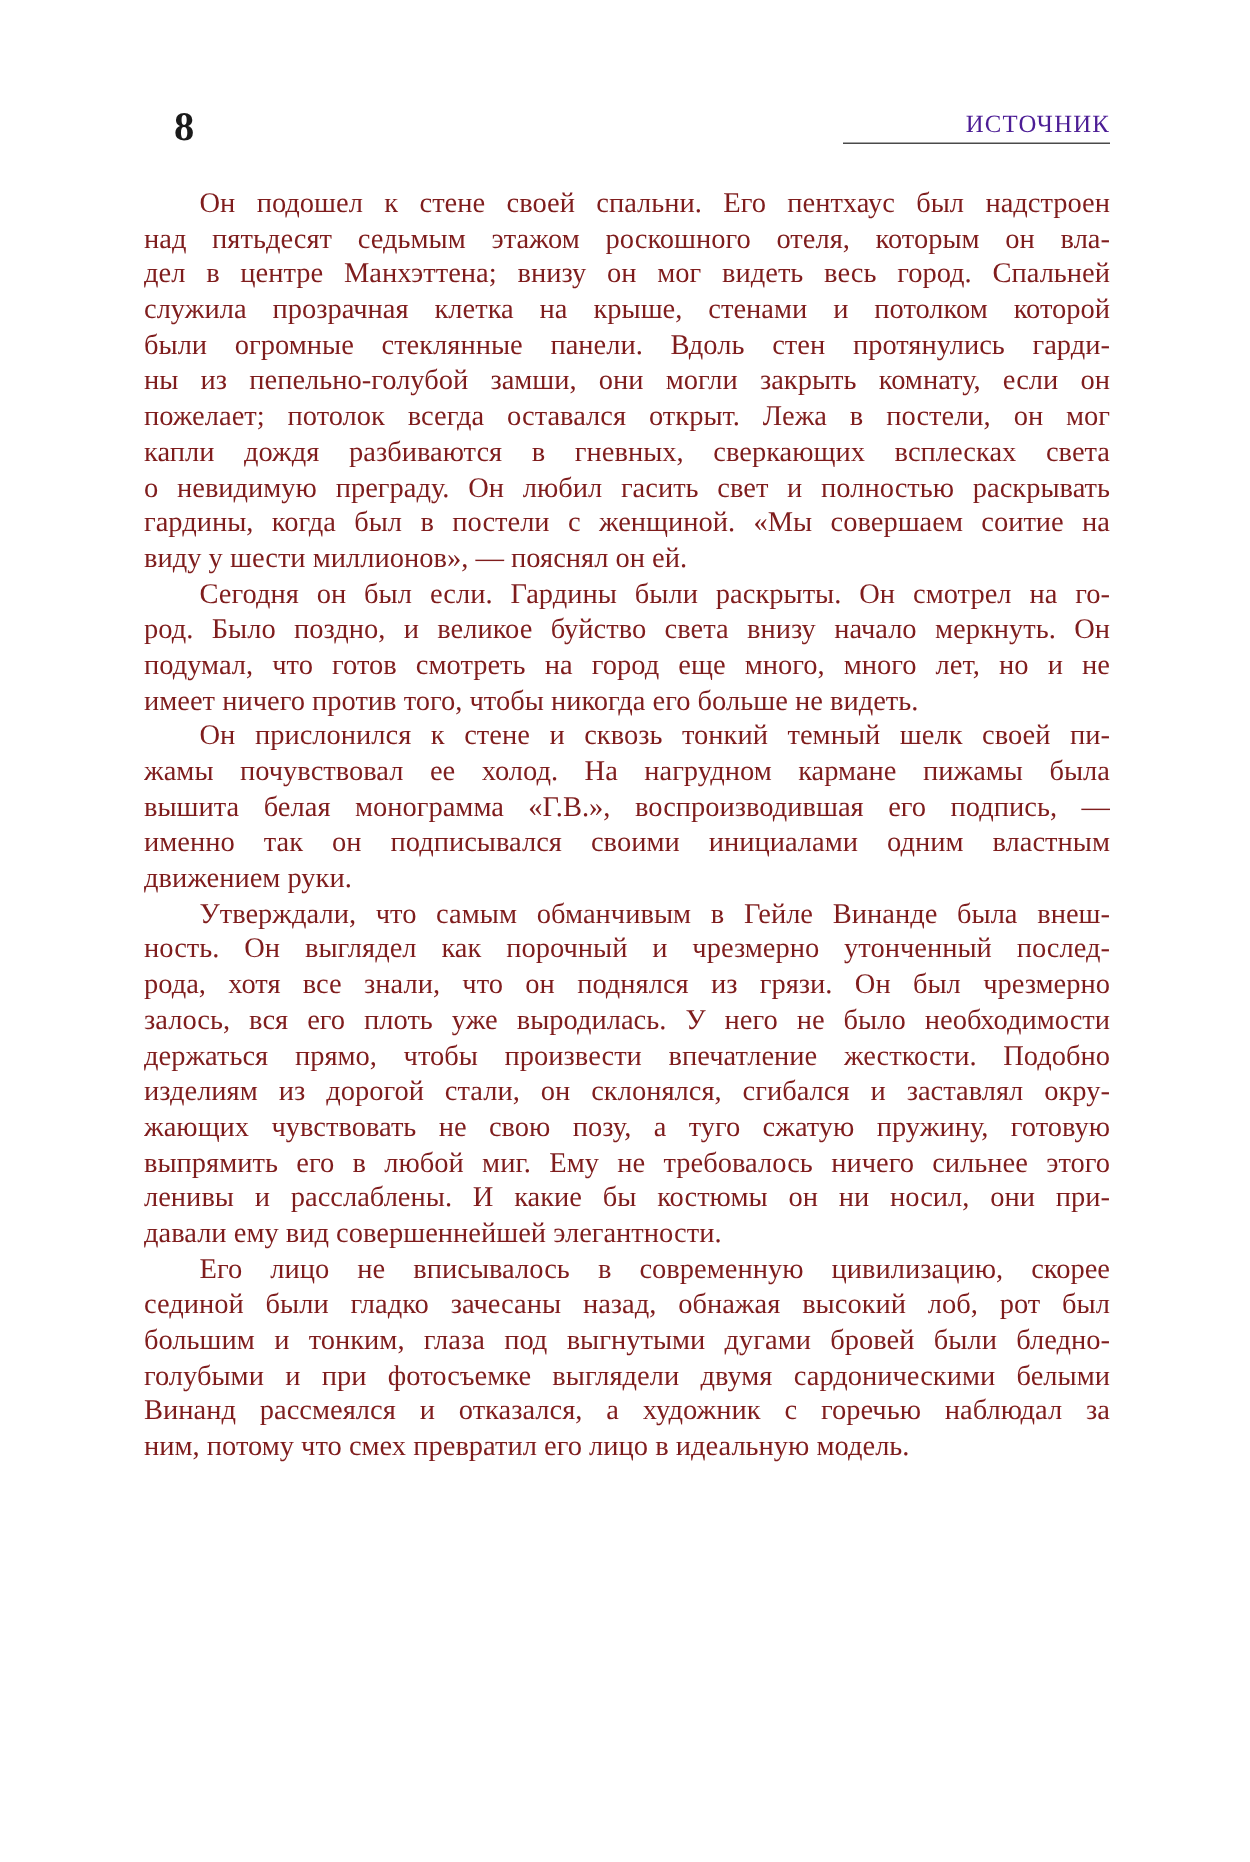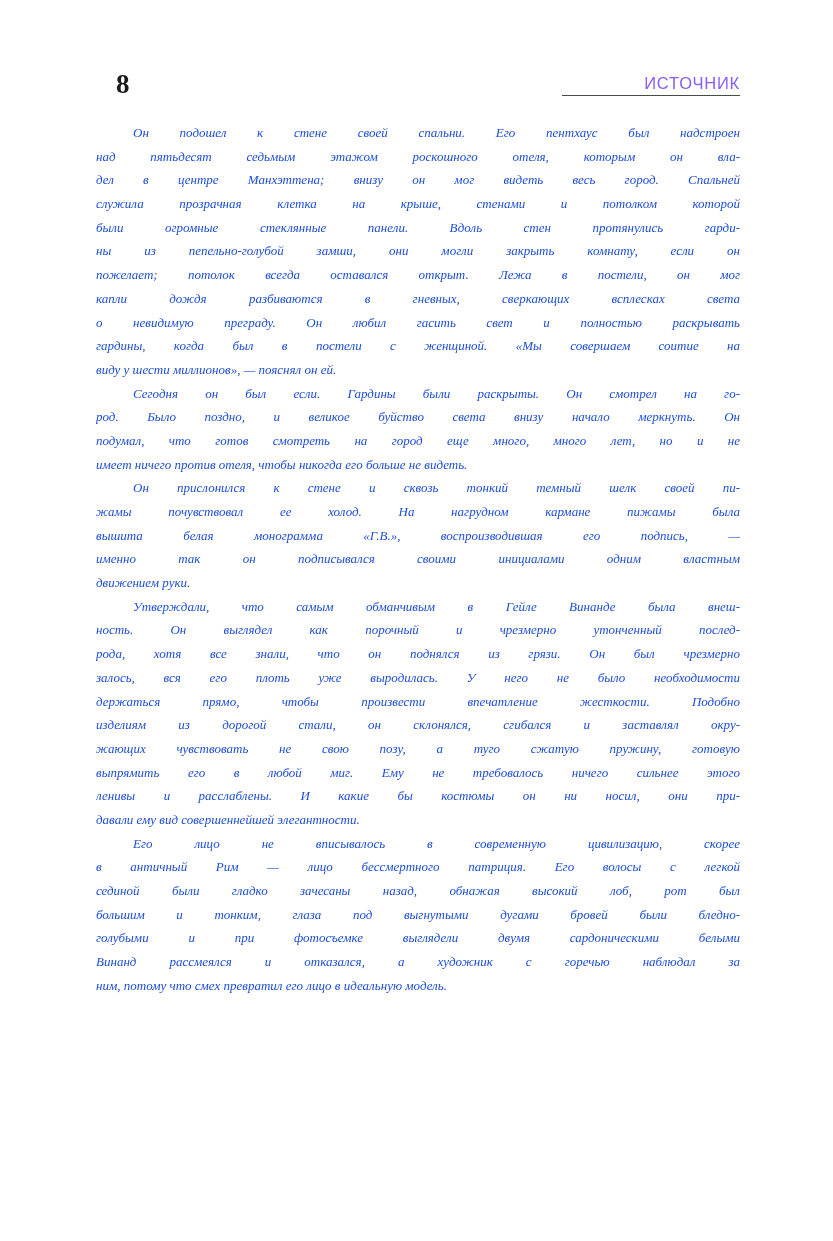--- a/index.html
+++ b/index.html
@@ -29,50 +29,49 @@
   }
   .running-head {
     position: absolute;
     right: 93px;
     top: 74px;
     width: 178px;
     text-align: right;
   }
   .running-head .title {
     display: block;
-    font-family: Liberation Sans, sans-serif;
+    font-family: Liberation Serif, serif;
     font-size: 16.5px;
     line-height: 18px;
     letter-spacing: 0.8px;
-    color: #8b5cf6;
+    color: #4c1d95;
     padding-bottom: 3px;
   }
   .running-head .rule {
     display: block;
     width: 178px;
     height: 0;
     border-top: 1.6px solid #4a4a4a;
   }
   
   .body-text {
     position: absolute;
     left: 96px;
     top: 125px;
     width: 644px;
   }
   .para { margin: 0; padding: 0; }
   .line {
     height: 23.7px;
     overflow: hidden;
-    font-size: 13px;
+    font-size: 19px;
     text-align: justify;
     text-align-last: justify;
     white-space: normal;
-    color: #1d4ed8;
-    font-style: italic;
+    color: #7f1d1d;
   }
   .line.first { text-indent: 37px; }
   .line.last  { text-align-last: left; }
 </style>
 </head>
 <body>
 
 <div class="page">
 
   <div class="folio">8</div>
@@ -93,21 +92,21 @@
         <div class="line">пожелает; потолок всегда оставался открыт. Лежа в постели, он мог</div>
         <div class="line">капли дождя разбиваются в гневных, сверкающих всплесках света</div>
         <div class="line">о невидимую преграду. Он любил гасить свет и полностью раскрывать</div>
         <div class="line">гардины, когда был в постели с женщиной. «Мы совершаем соитие на</div>
         <div class="line last">виду у шести миллионов», — пояснял он ей.</div>
       </div>
       <div class="para">
         <div class="line first">Сегодня он был если. Гардины были раскрыты. Он смотрел на го-</div>
         <div class="line">род. Было поздно, и великое буйство света внизу начало меркнуть. Он</div>
         <div class="line">подумал, что готов смотреть на город еще много, много лет, но и не</div>
-        <div class="line last">имеет ничего против отеля, чтобы никогда его больше не видеть.</div>
+        <div class="line last">имеет ничего против того, чтобы никогда его больше не видеть.</div>
       </div>
       <div class="para">
         <div class="line first">Он прислонился к стене и сквозь тонкий темный шелк своей пи-</div>
         <div class="line">жамы почувствовал ее холод. На нагрудном кармане пижамы была</div>
         <div class="line">вышита белая монограмма «Г.В.», воспроизводившая его подпись, —</div>
         <div class="line">именно так он подписывался своими инициалами одним властным</div>
         <div class="line last">движением руки.</div>
       </div>
       <div class="para">
         <div class="line first">Утверждали, что самым обманчивым в Гейле Винанде была внеш-</div>
@@ -116,21 +115,20 @@
         <div class="line">залось, вся его плоть уже выродилась. У него не было необходимости</div>
         <div class="line">держаться прямо, чтобы произвести впечатление жесткости. Подобно</div>
         <div class="line">изделиям из дорогой стали, он склонялся, сгибался и заставлял окру-</div>
         <div class="line">жающих чувствовать не свою позу, а туго сжатую пружину, готовую</div>
         <div class="line">выпрямить его в любой миг. Ему не требовалось ничего сильнее этого</div>
         <div class="line">ленивы и расслаблены. И какие бы костюмы он ни носил, они при-</div>
         <div class="line last">давали ему вид совершеннейшей элегантности.</div>
       </div>
       <div class="para">
         <div class="line first">Его лицо не вписывалось в современную цивилизацию, скорее</div>
-        <div class="line">в античный Рим — лицо бессмертного патриция. Его волосы с легкой</div>
         <div class="line">сединой были гладко зачесаны назад, обнажая высокий лоб, рот был</div>
         <div class="line">большим и тонким, глаза под выгнутыми дугами бровей были бледно-</div>
         <div class="line">голубыми и при фотосъемке выглядели двумя сардоническими белыми</div>
         <div class="line">Винанд рассмеялся и отказался, а художник с горечью наблюдал за</div>
         <div class="line last">ним, потому что смех превратил его лицо в идеальную модель.</div>
       </div>
     </div>
 
 </div>
 

